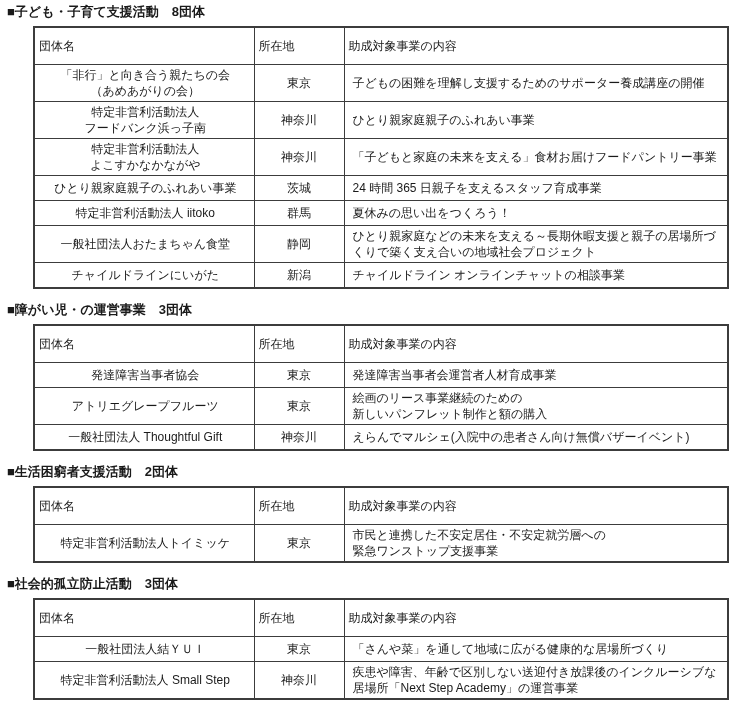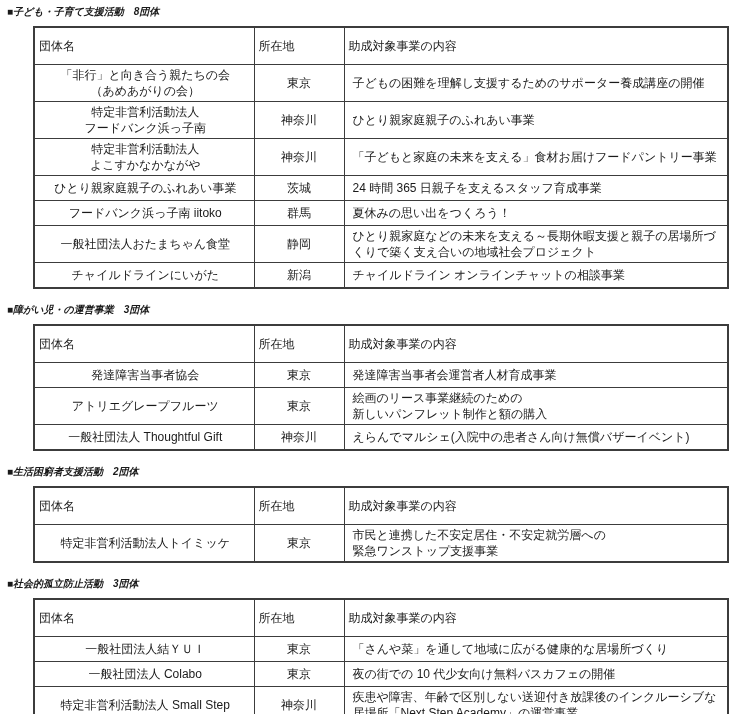--- a/index.html
+++ b/index.html
@@ -12,26 +12,25 @@
   .page {
     width: 740px;
     height: 714px;
     box-sizing: border-box;
     padding: 4px 13px 0 7px;
     background: #ffffff;
     overflow: hidden;
   }
   .section { margin: 0; }
   .sec-title {
-    font-size: 10px;
+    font-size: 13px;
     font-weight: bold;
     line-height: 16px;
     margin: 0 0 6px 0;
     white-space: pre;
-    font-style: italic;
   }
   .section + .section .sec-title { margin-top: 13px; }
   table.grant-table {
     border-collapse: collapse;
     table-layout: fixed;
     width: 694px;
     margin-left: 26px;
     border: 2px solid #3c3c3c;
     font-size: 12px;
   }
@@ -103,21 +102,21 @@
 よこすかなかながや</td>
           <td class="loc">神奈川</td>
           <td class="con">「子どもと家庭の未来を支える」食材お届けフードパントリー事業</td>
         </tr>
         <tr>
           <td class="org">ひとり親家庭親子のふれあい事業</td>
           <td class="loc">茨城</td>
           <td class="con">24 時間 365 日親子を支えるスタッフ育成事業</td>
         </tr>
         <tr>
-          <td class="org">フードバンク浜っ子南 iitoko</td>
+          <td class="org">特定非営利活動法人 iitoko</td>
           <td class="loc">群馬</td>
           <td class="con">夏休みの思い出をつくろう！</td>
         </tr>
         <tr>
           <td class="org">一般社団法人おたまちゃん食堂</td>
           <td class="loc">静岡</td>
           <td class="con">ひとり親家庭などの未来を支える～長期休暇支援と親子の居場所づくりで築く支え合いの地域社会プロジェクト</td>
         </tr>
         <tr>
           <td class="org">チャイルドラインにいがた</td>
@@ -205,25 +204,20 @@
           <th>助成対象事業の内容</th>
         </tr>
       </thead>
       <tbody>
         <tr>
           <td class="org">一般社団法人結ＹＵＩ</td>
           <td class="loc">東京</td>
           <td class="con">「さんや菜」を通して地域に広がる健康的な居場所づくり</td>
         </tr>
         <tr>
-          <td class="org">一般社団法人 Colabo</td>
-          <td class="loc">東京</td>
-          <td class="con">夜の街での 10 代少女向け無料バスカフェの開催</td>
-        </tr>
-        <tr>
           <td class="org">特定非営利活動法人 Small Step</td>
           <td class="loc">神奈川</td>
           <td class="con">疾患や障害、年齢で区別しない送迎付き放課後のインクルーシブな居場所「Next Step Academy」の運営事業</td>
         </tr>
       </tbody>
     </table>
   </div>
 
 </div>
 

